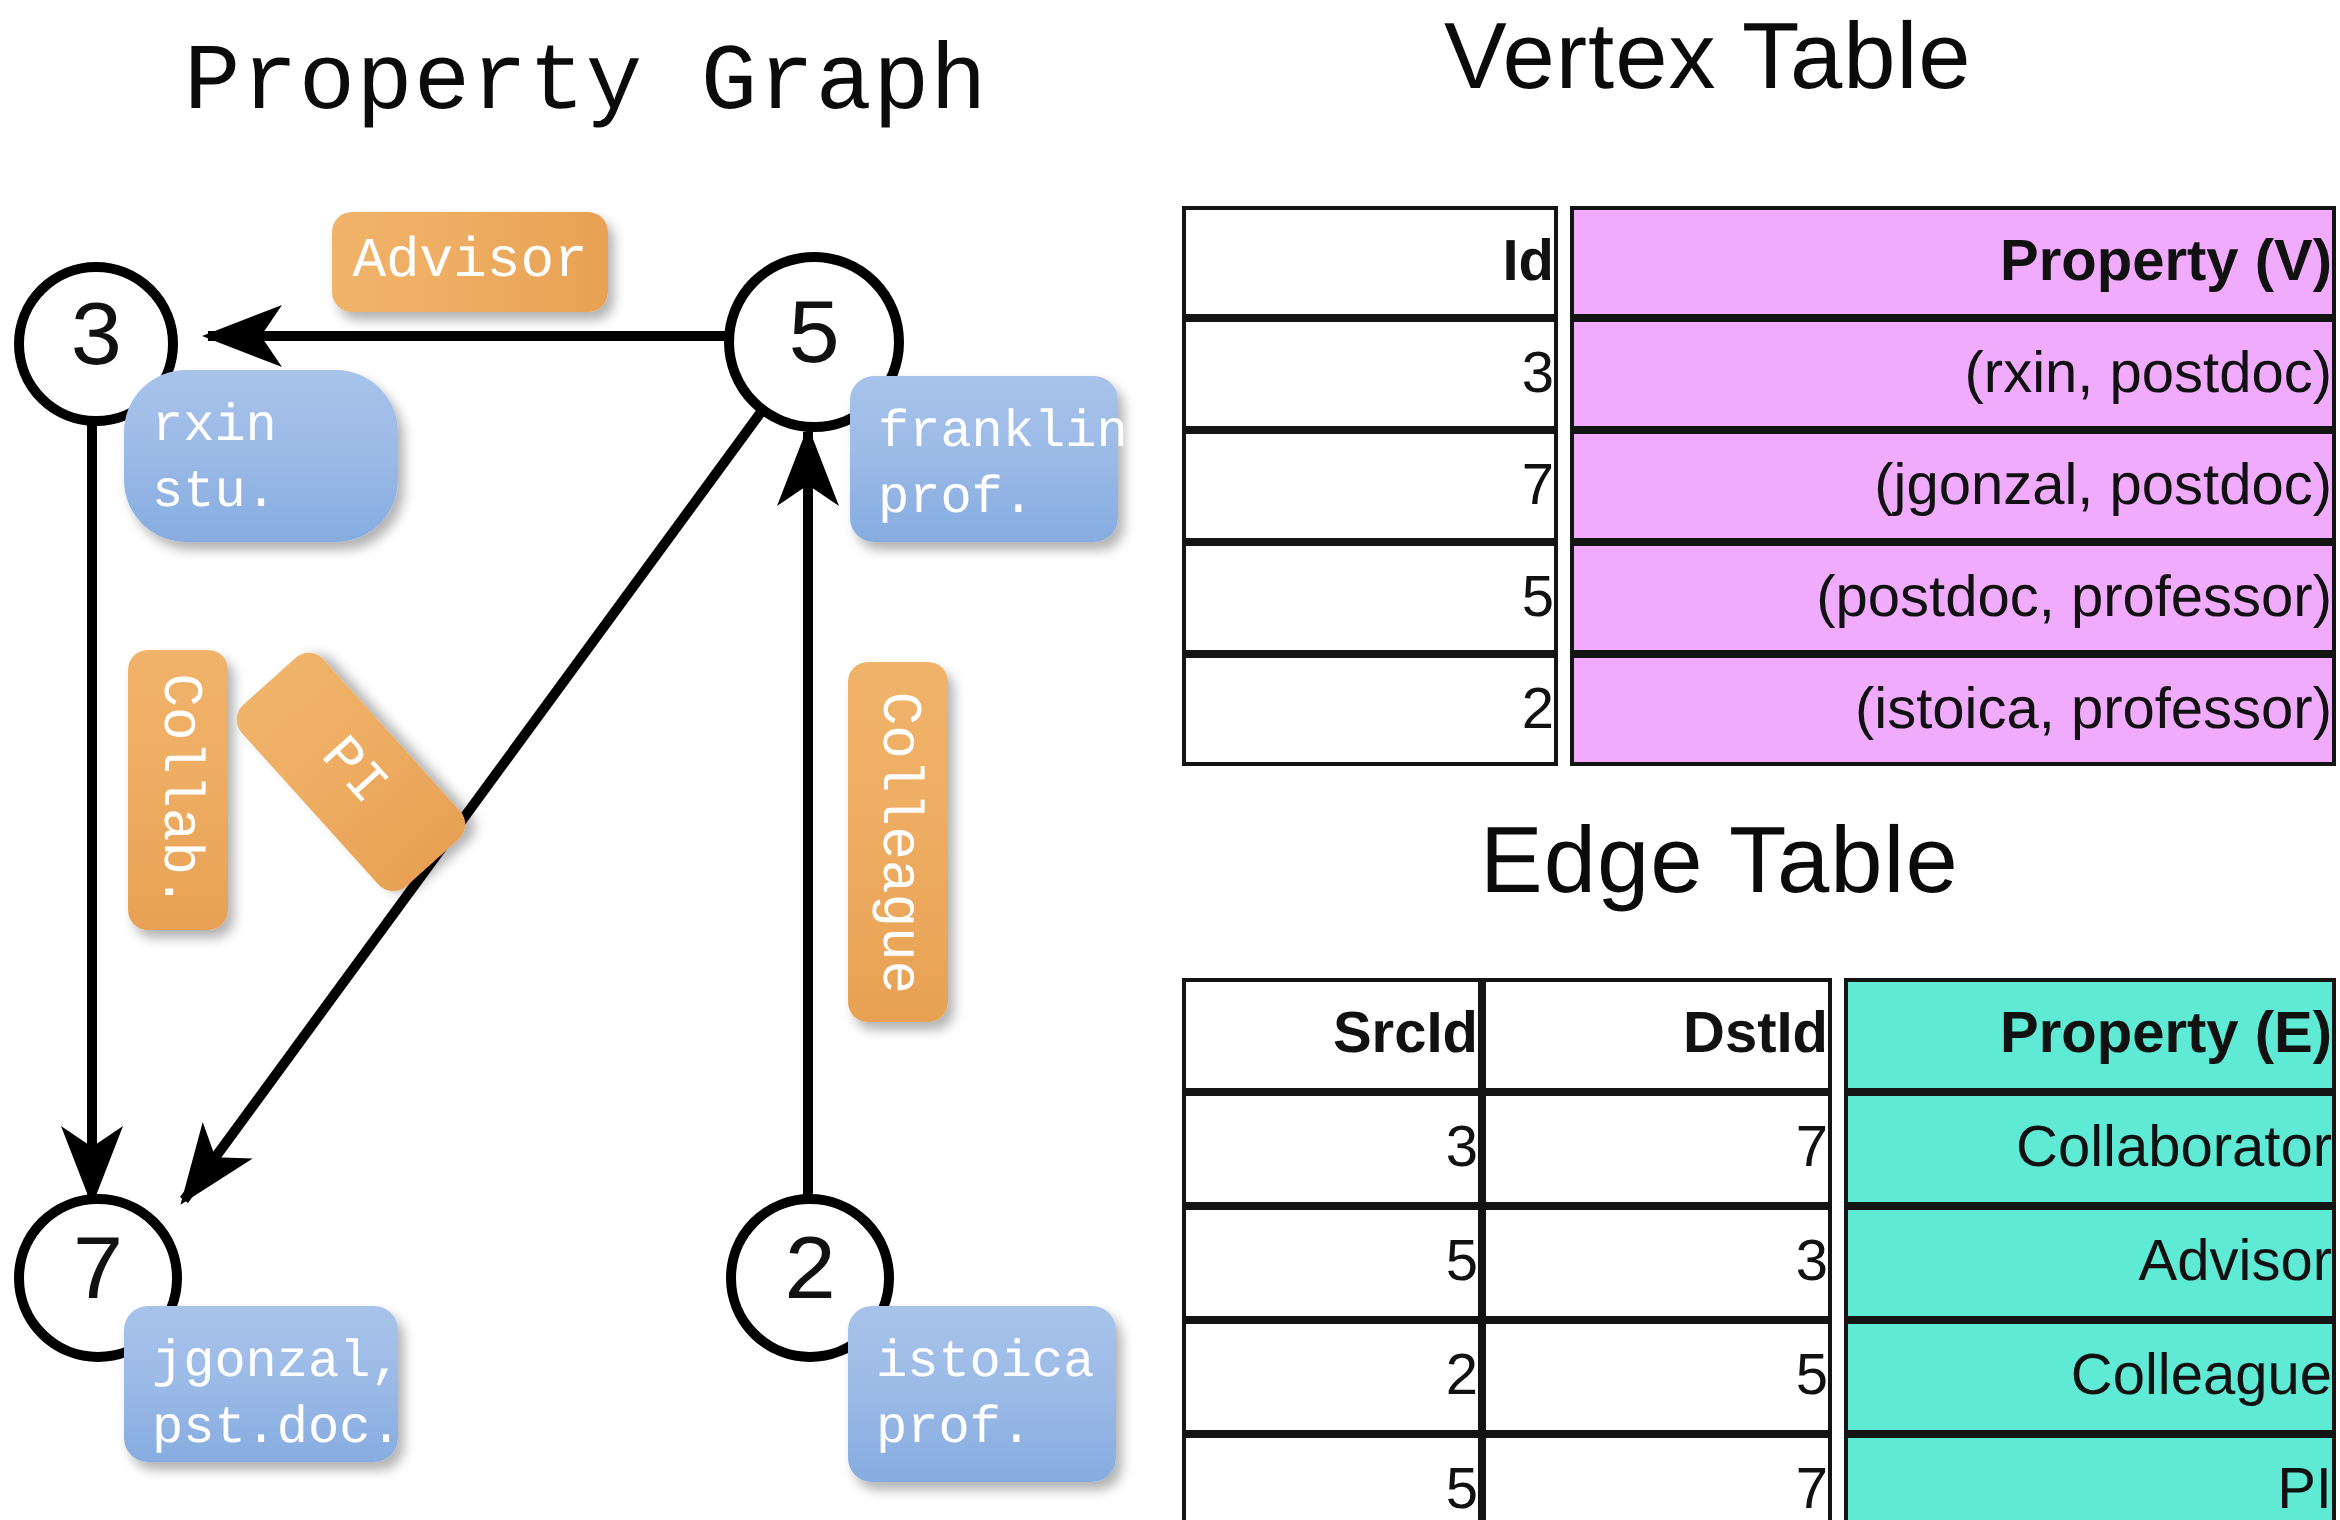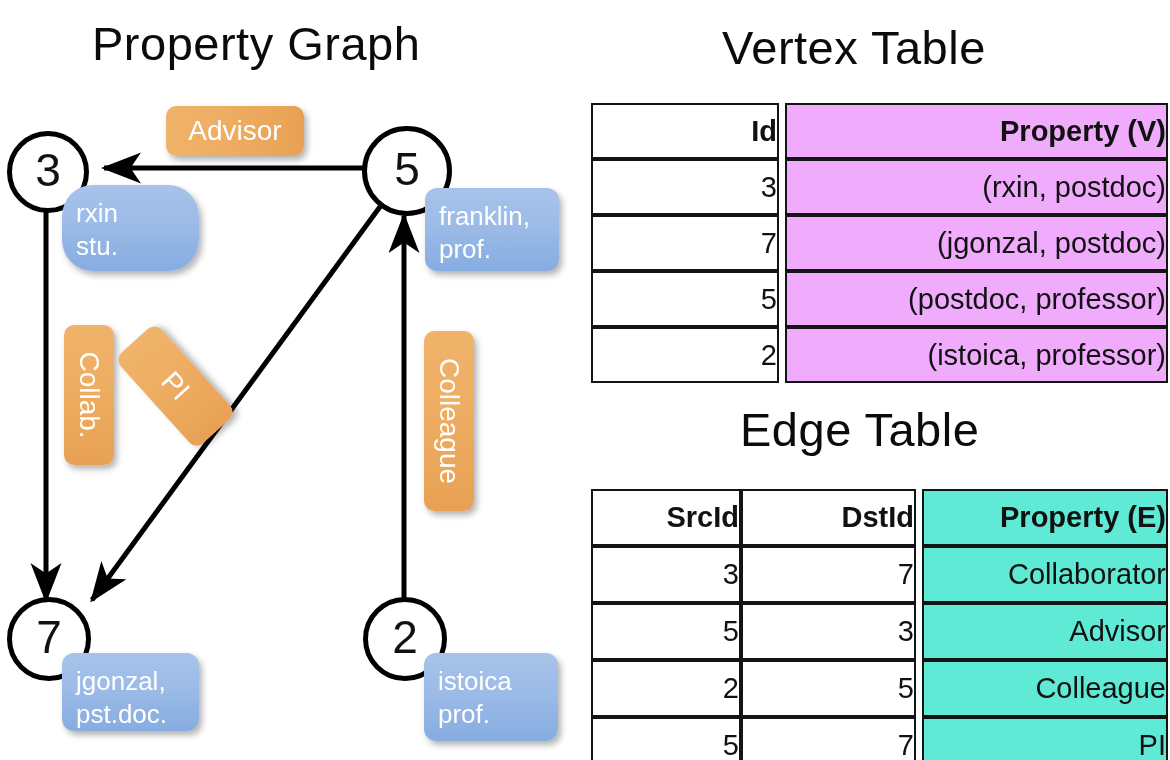--- a/index.html
+++ b/index.html
@@ -19,28 +19,28 @@
   
   .title {
     position: absolute;
     font-weight: 400;
     font-size: 47px;
     letter-spacing: 0.5px;
     white-space: nowrap;
     color: #0b0b0b;
   }
   #graph-title { left: 92px;  top: 16px; }
-  #vertex-title { left: 722px; top: 20px; }
+  #vertex-title { left: 722px; top: 0; }
   #edge-title   { left: 740px; top: 402px; }
 
   
   #graph-panel {
     position: absolute;
     left: 0; top: 0;
-    width: 585px; height: 760px;
+    width: 585px; height: 760px; font-family: Liberation Mono, monospace;
   }
   #graph-svg { position: absolute; left: 0; top: 0; }
 
   
   .node {
     position: absolute;
     border: 5px solid #000;
     border-radius: 50%;
     background: #fff;
     box-sizing: border-box;

